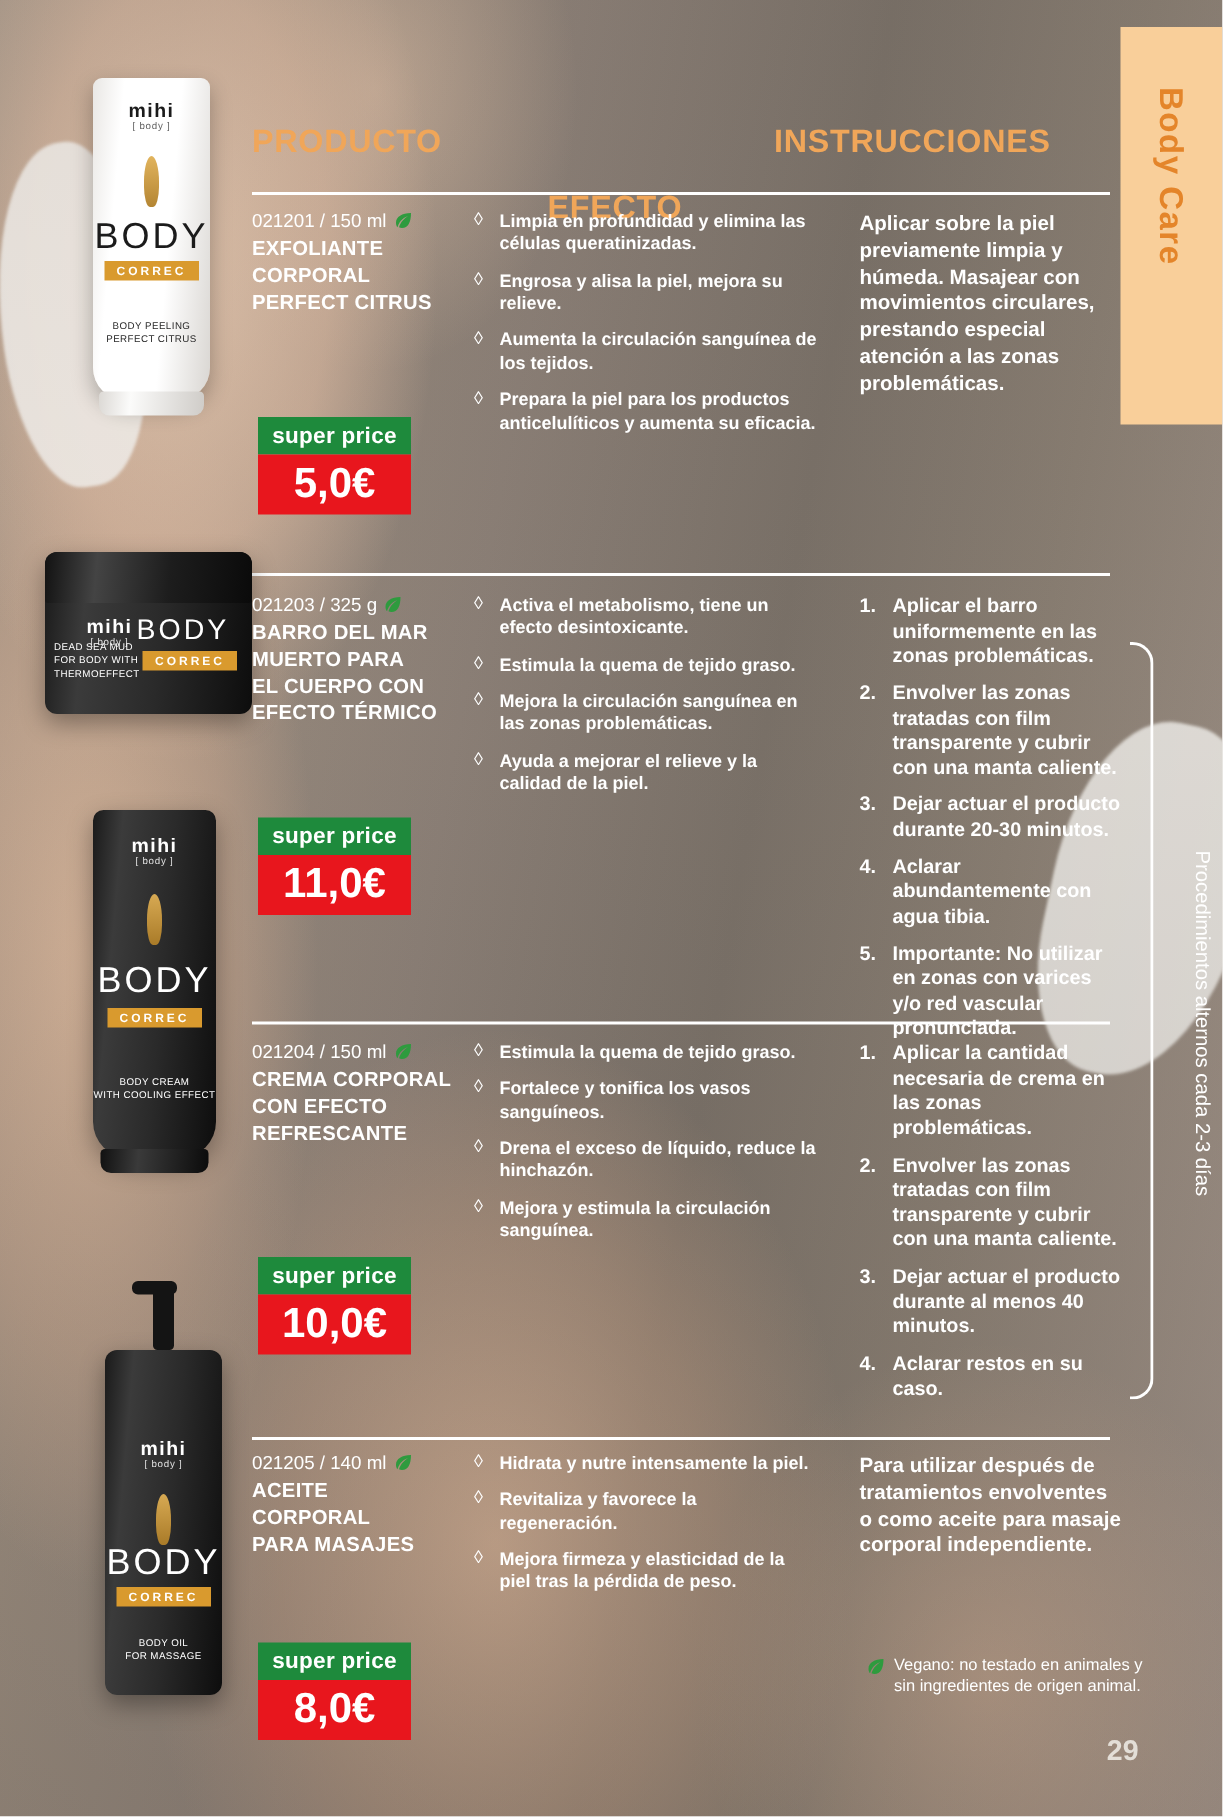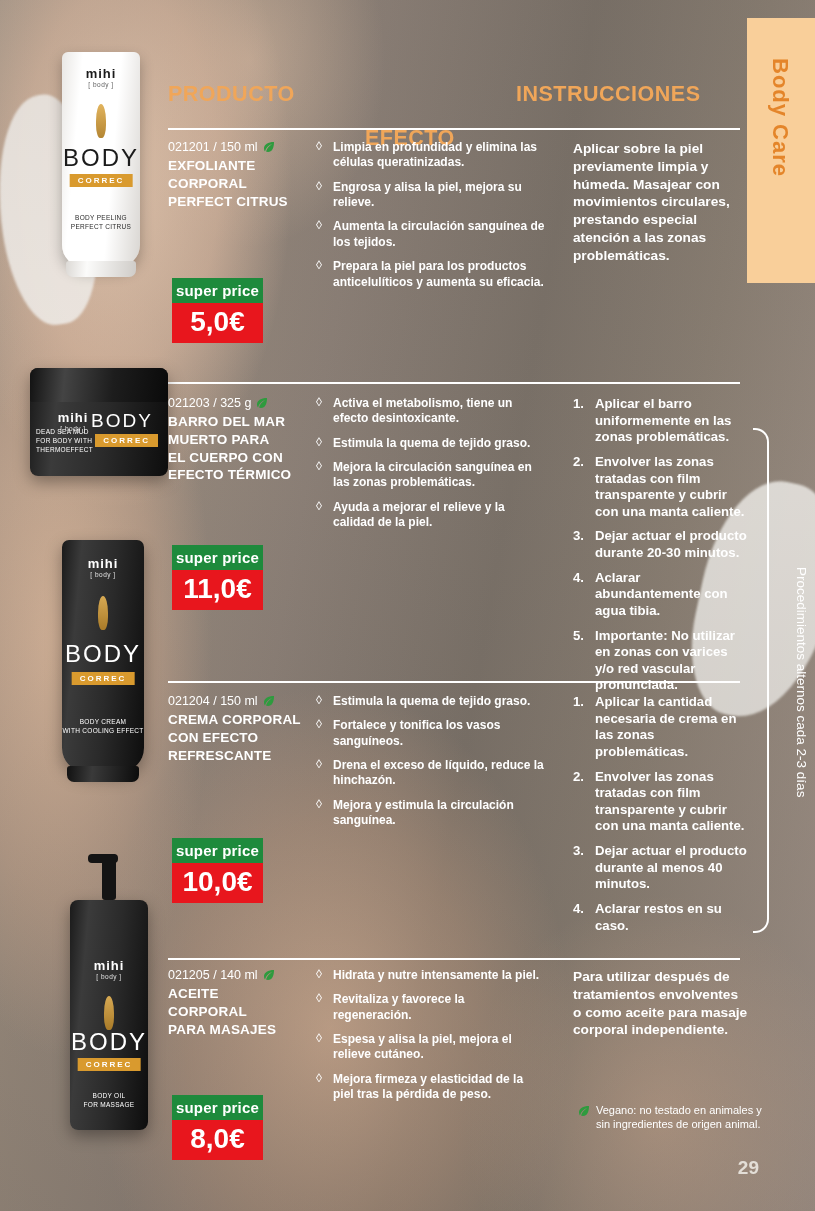--- a/index.html
+++ b/index.html
@@ -141,21 +141,21 @@
     position: absolute; left: 0; top: 0;
     font-weight: bold;
   }
   .plain-inst {
     color: #ffffff; font-size: 13.7px; font-weight: bold;
     line-height: 1.3;
   }
 
   
   .price {
-    position: absolute; width: 91px;
+    position: absolute; width: 102px;
   }
   .price .sp {
     background: #1e8a3c;
     color: #ffffff;
     font-size: 15px; font-weight: bold;
     text-align: center;
     padding: 4px 2px 4px 2px;
     letter-spacing: 0.2px;
   }
   .price .val {
@@ -452,21 +452,20 @@
         </span>
       </div>
       <div class="pname" style="white-space:pre-line;">ACEITE
 CORPORAL
 PARA MASAJES</div>
     </div>
     <div class="col-efec">
       <ul class="bullets">
         <li>Hidrata y nutre intensamente la piel.</li>
         <li>Revitaliza y favorece la regeneración.</li>
-        <li>Espesa y alisa la piel, mejora el relieve cutáneo.</li>
         <li>Mejora firmeza y elasticidad de la piel tras la pérdida de peso.</li>
       </ul>
     </div>
     <div class="col-inst">
       <div class="plain-inst">Para utilizar después de tratamientos envolventes o como aceite para masaje corporal independiente.</div>
     </div>
   </div>
 
   <div class="price p4">
     <div class="sp">super price</div>

